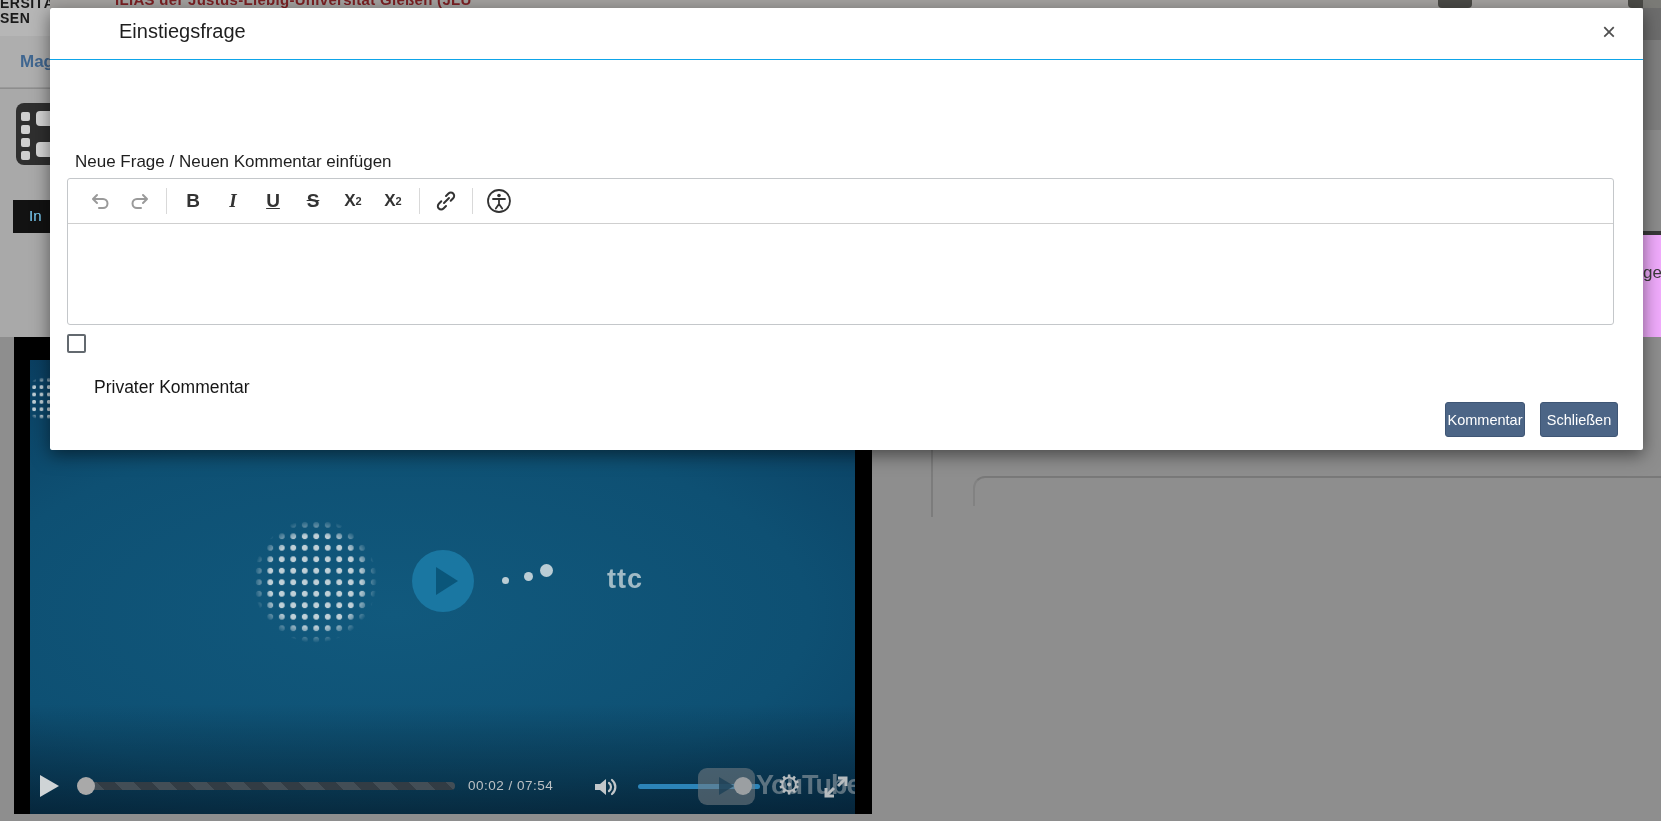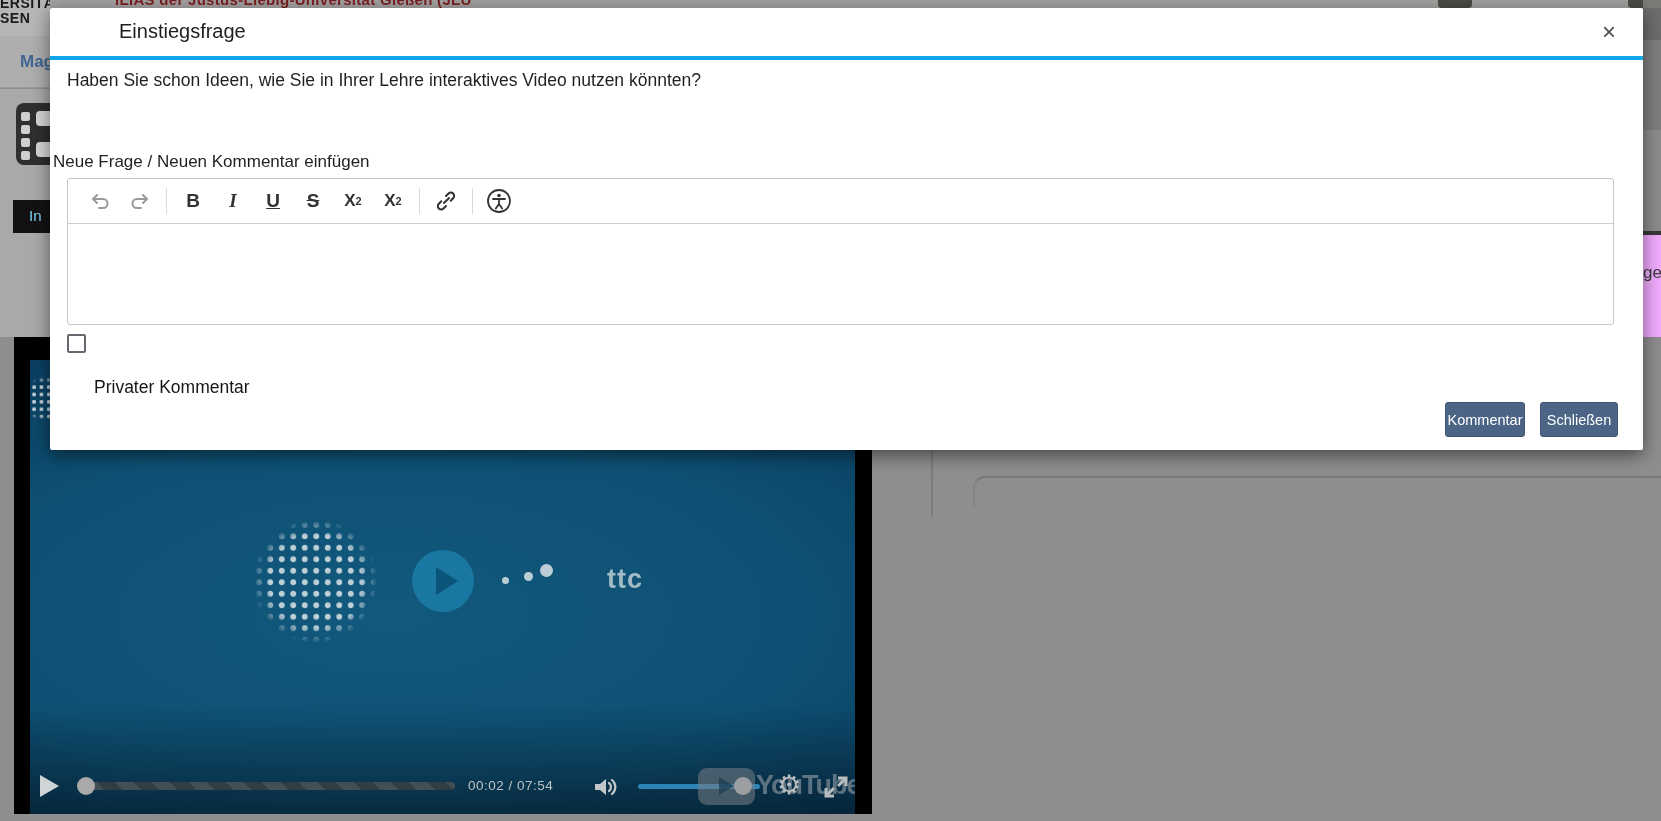--- a/index.html
+++ b/index.html
@@ -72,26 +72,26 @@
   .c-wm-badge { position:absolute; left:668px; top:0px; width:57px; height:37px; border-radius:9px; background:rgba(120,128,133,.55); }
   .c-wm-badge .tri { position:absolute; left:21px; top:9px; width:0; height:0;
             border-top:9px solid transparent; border-bottom:9px solid transparent; border-left:15px solid rgba(28,64,86,.8); }
   .c-wm-text { position:absolute; left:726px; top:2px; font-size:27px; font-weight:bold; color:rgba(150,160,166,.6); letter-spacing:-1px; }
   .c-gear { position:absolute; left:747px; top:1px; font-size:27px; color:#b7bcbf; }
   .c-fs   { position:absolute; left:793px; top:7px; }
 
   
   .modal { position:absolute; left:50px; top:8px; width:1593px; height:442px; background:#fff; border-radius:2px;
            box-shadow:0 5px 18px rgba(0,0,0,.5); }
-  .m-header { position:absolute; left:0; top:0; width:100%; height:52px; border-bottom:4px solid #0ea5e9; }
+  .m-header { position:absolute; left:0; top:0; width:100%; height:52px; border-bottom:1px solid #0ea5e9; }
   .m-title { position:absolute; left:69px; top:12px; font-size:20px; color:#1e1e1e; }
   .m-close { position:absolute; right:18px; top:8px; width:32px; height:32px; font-size:24px; color:#4f4f4f;
              background:none; border:none; cursor:pointer; line-height:30px; text-align:center; }
   .m-question { position:absolute; left:17px; top:62px; font-size:17.5px; color:#1f1f1f; }
-  .m-editor-label { position:absolute; left:3px; top:144px; font-size:17px; color:#1f1f1f; }
+  .m-editor-label { position:absolute; left:25px; top:144px; font-size:17px; color:#1f1f1f; }
   .m-editor { position:absolute; left:17px; top:170px; width:1547px; height:147px; border:1px solid #c4c7ca; border-radius:3px; background:#fff; }
   .m-toolbar { position:absolute; left:0; top:0; width:100%; height:45px; border-bottom:1px solid #cfcfcf;
                display:flex; align-items:center; padding-left:12px; }
   .tb-btn { width:40px; height:34px; display:flex; align-items:center; justify-content:center;
             background:none; border:none; border-radius:3px; cursor:pointer;
             font-family:"Liberation Sans", sans-serif; font-size:19px; font-weight:bold; color:#333; }
   .tb-btn.dim svg { stroke:#9a9a9a; }
   .tb-sep { width:1px; height:26px; background:#d9d9d9; margin:0 6px; }
   .tb-italic { font-style:italic; font-family:"Liberation Serif", serif; }
   .tb-under span { text-decoration:underline; }
@@ -198,21 +198,20 @@
         </div>
       </div>
     </div>
   </div>
 
   <div class="modal">
     <div class="m-header">
       <div class="m-title">Einstiegsfrage</div>
       <button class="m-close">×</button>
     </div>
-    <div class="m-question">Haben Sie schon Ideen, wie Sie in Ihrer Lehre interaktives Video nutzen könnten?</div>
     <div class="m-editor-label">Neue Frage / Neuen Kommentar einfügen</div>
 
     <div class="m-editor">
       <div class="m-toolbar">
         <button class="tb-btn dim">
           <svg width="22" height="18" viewBox="0 0 22 18">
             <path d="M5 7 h9 a4.5 4.5 0 0 1 0 9 h-4" fill="none" stroke="#9a9a9a" stroke-width="2" stroke-linecap="round"></path>
             <path d="M8 3 L4 7 L8 11" fill="none" stroke="#9a9a9a" stroke-width="2" stroke-linecap="round" stroke-linejoin="round"></path>
           </svg>
         </button>

